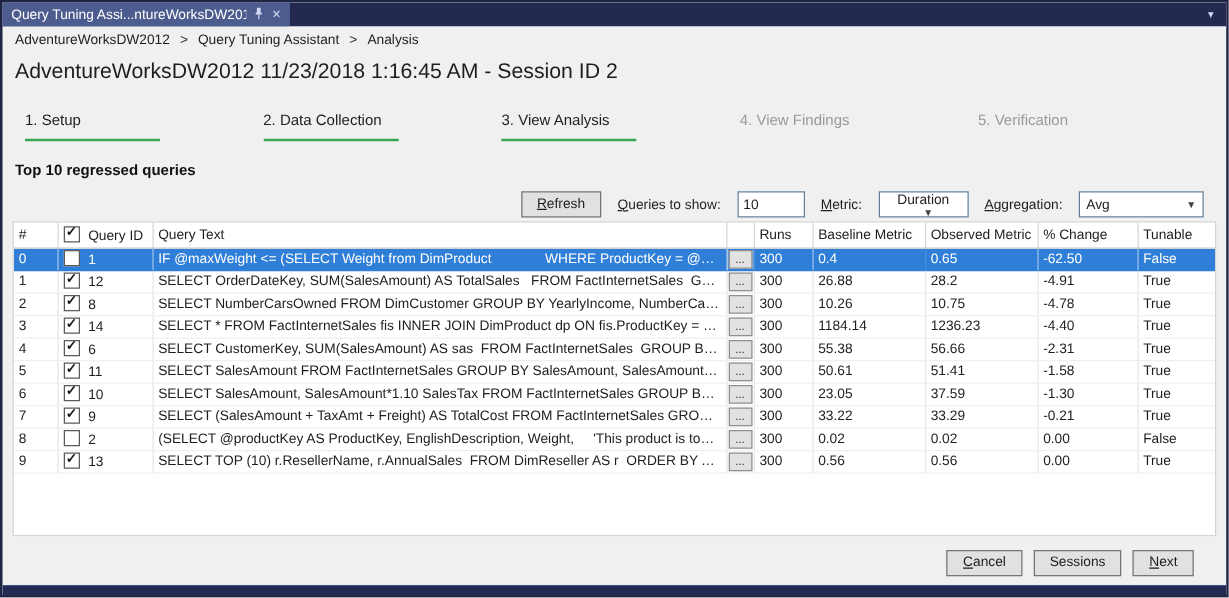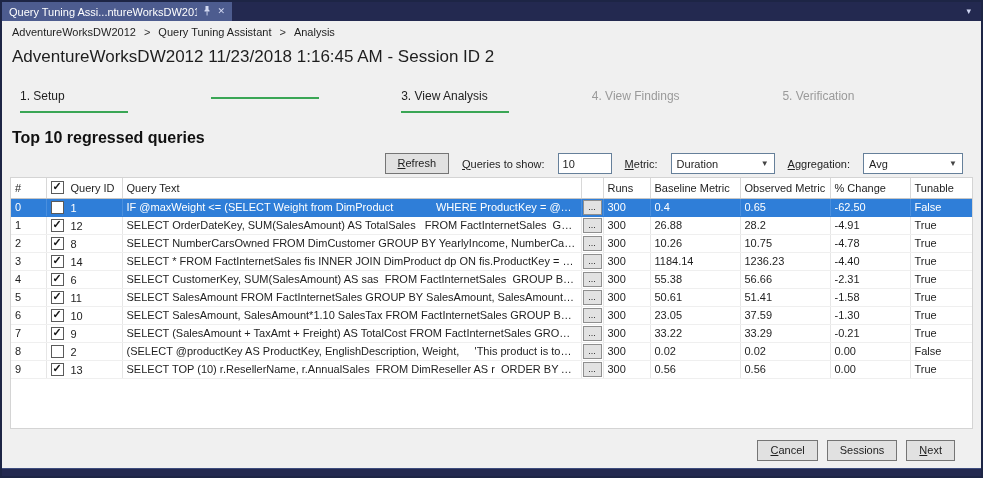--- a/index.html
+++ b/index.html
@@ -39,41 +39,41 @@
 
   .steps { display:flex; margin-top:22px; padding-left:10px; }
   .step { width:196px; }
   .step-label { font-size:12px; color:#1e1e1e; }
   .step[data-state="pending"] .step-label { color:#9a9a9a; }
   .step-underline { margin-top:8px; height:2px; width:108px; background:transparent; }
   .step[data-state="done"] .step-underline,
   .step[data-state="active"] .step-underline { background:var(--step-green,#3aa655); }
 
   .toolbar { position:relative; height:48px; margin-top:14px; }
-  .section-title { position:absolute; left:2px; top:2px; font-size:16px; font-weight:bold; color:#111; }
+  .section-title { position:absolute; left:2px; top:2px; font-size:12px; font-weight:bold; color:#111; }
   .controls { position:absolute; right:10px; top:26px; display:flex; align-items:center; gap:13px; }
   .ctl-label { font-size:11px; color:#1e1e1e;text-align:center; }
   .ak { text-decoration:underline; text-underline-offset:1px; }
 
   .btn {
     background:var(--button-bg,#e1e1e1); border:1px solid var(--button-border,#757575);
     font-family:"Liberation Sans", sans-serif; font-size:11px; color:#1e1e1e;
     padding:3px 12px; cursor:pointer; line-height:13px;
   }
   .text-input {
     width:54px; height:21px; border:1px solid var(--combo-border,#66809a);
     background:#fff; font-family:"Liberation Sans", sans-serif; font-size:11px; padding:0 4px; color:#1e1e1e;
   }
   .combo {
     height:21px; background:#fff; border:1px solid var(--combo-border,#66809a);
     display:flex; align-items:center; justify-content:space-between;
     font-size:11px; color:#1e1e1e; padding:0 5px; cursor:pointer;
   }
   .combo .chev { font-size:8px; color:#444; margin-left:8px; }
-  .combo.metric { width:104px; }
+  .combo.metric { width:72px;flex-direction:column; }
   .combo.agg { width:100px; }
 
   
   .grid-box {
     margin-top:2px; height:252px; background:#fff;
     border:1px solid var(--grid-border,#d4d4d4); overflow:hidden;
   }
   table.grid { border-collapse:collapse; table-layout:fixed; width:100%; }
   .grid th {
     font-size:11px; font-weight:normal; text-align:left; color:#1e1e1e;
@@ -142,20 +142,21 @@
     </div>
 
     <div class="session">AdventureWorksDW2012 11/23/2018 1:16:45 AM - Session ID 2</div>
 
     <div class="steps">
       <div class="step" data-state="done">
         <div class="step-label">1. Setup</div>
         <div class="step-underline"></div>
       </div>
       <div class="step" data-state="done">
+        <div class="step-label">2. Data Collection</div>
         <div class="step-underline"></div>
       </div>
       <div class="step" data-state="active">
         <div class="step-label">3. View Analysis</div>
         <div class="step-underline"></div>
       </div>
       <div class="step" data-state="pending">
         <div class="step-label">4. View Findings</div>
         <div class="step-underline"></div>
       </div>

